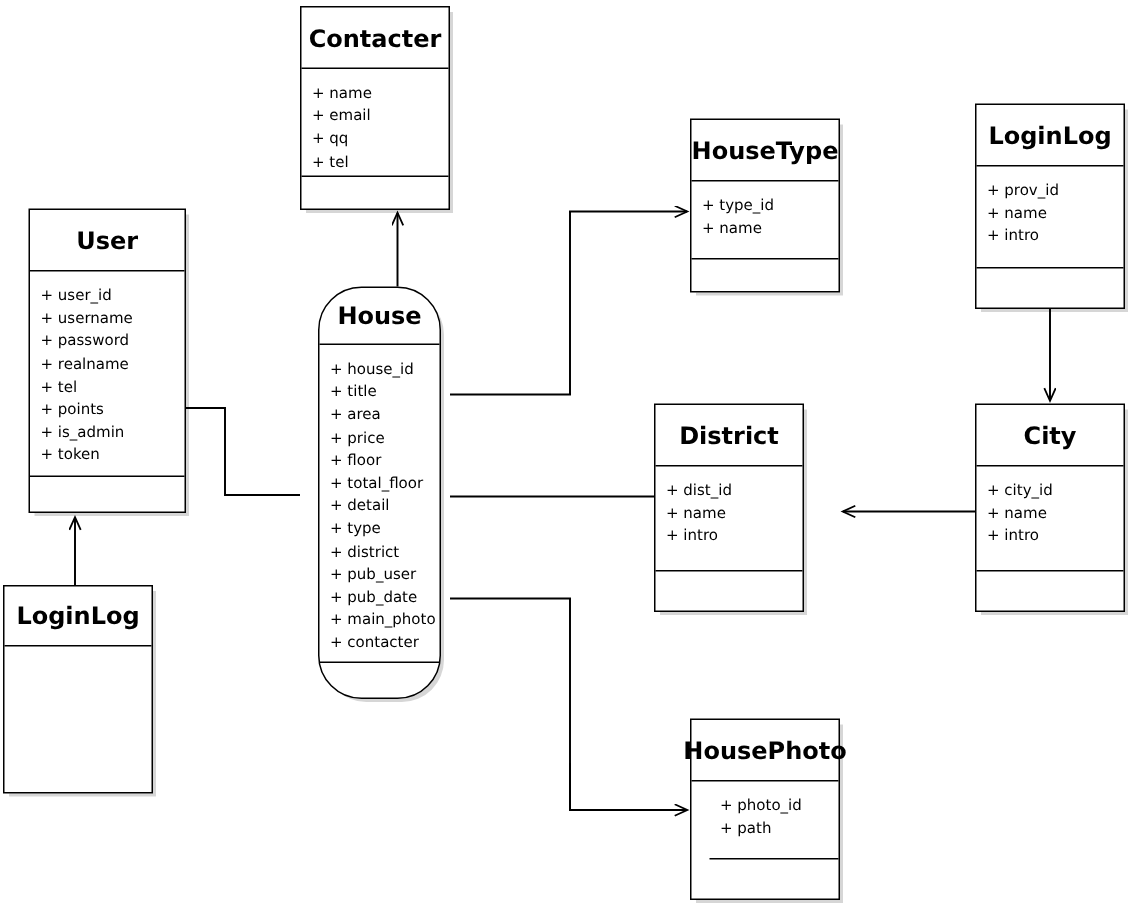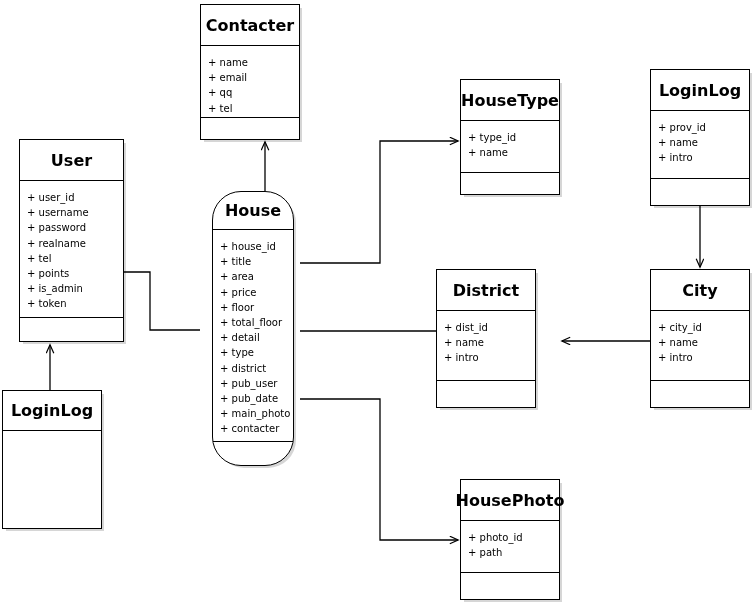--- a/index.html
+++ b/index.html
@@ -185,20 +185,20 @@
         <div class="uml-name" style="height: 41px;">City</div>
         <div class="uml-attrs" style="height: 70px;">
           <div class="uml-attr">+ city_id</div>
           <div class="uml-attr">+ name</div>
           <div class="uml-attr">+ intro</div>
         </div>
         <div class="uml-ops"></div>
       </div>
       <div class="uml-class" style="left: 460px; top: 479px; width: 100px; height: 121px;">
         <div class="uml-name" style="height: 41px;">HousePhoto</div>
-        <div class="uml-attrs" style="height: 52px;">
+        <div class="uml-attrs" style="height: 52px; margin-left: 12px;">
           <div class="uml-attr">+ photo_id</div>
           <div class="uml-attr">+ path</div>
         </div>
         <div class="uml-ops"></div>
       </div>
     </div>
 </div>
 
 </body></html>

